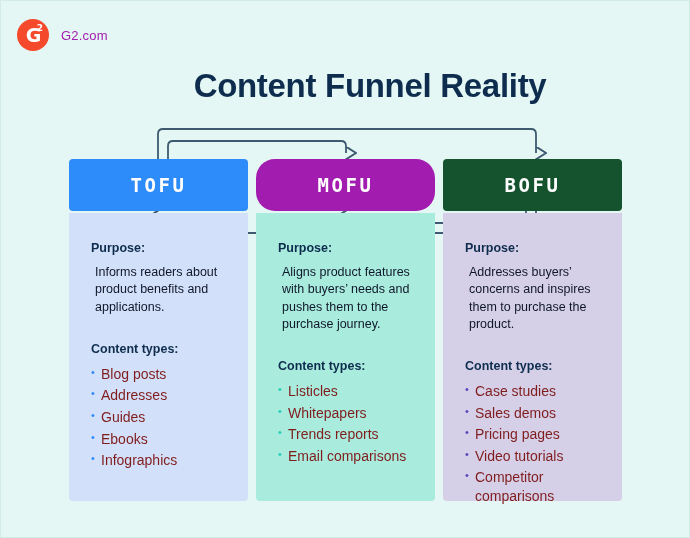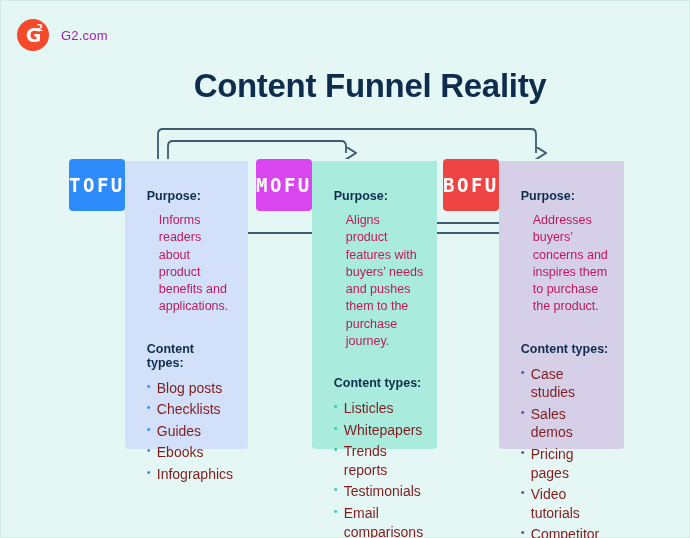--- a/index.html
+++ b/index.html
@@ -58,49 +58,49 @@
 
   
   .arrows{position:absolute;left:0;top:0;width:690px;height:538px;pointer-events:none;}
 
   
   .columns{
     position:absolute;left:68px;top:158px;
     width:554px;
     display:flex;gap:8px;
   }
-  .col{width:179px;display:flex;flex-direction:row;}
+  .col{width:179px;display:flex;flex-direction:column;}
   .col-head{
     height:52px;border-radius:4px;
     display:flex;align-items:center;justify-content:center;
     color:#ffffff;font-size:19px;font-weight:bold;
     letter-spacing:2.5px;
     font-family:"DejaVu Sans Mono","Liberation Mono",monospace;
   }
   .col-body{
     margin-top:2px;
     height:288px;
     border-radius:0 0 4px 4px;
     padding:28px 14px 16px 22px;
     box-sizing:border-box;
   }
   .col-0 .col-head{background:#2e8bfa;}
   .col-0 .col-body{background:#d3e0f9;}
-  .col-1 .col-head{background:#d946ef;}
+  .col-1 .col-head{background:#a21caf;border-radius:19px;}
   .col-1 .col-body{background:#a9ecdd;}
-  .col-2 .col-head{background:#ef4444;}
+  .col-2 .col-head{background:#14532d;}
   .col-2 .col-body{background:#d6cfe8;}
 
   .lbl{
     font-size:12.5px;font-weight:bold;color:#0e2d4e;
     margin:0 0 9px 0;
   }
   .purpose{
-    font-size:12.5px;color:#be185d;line-height:1.38;
-    margin:0 0 26px 12px;
+    font-size:12.5px;color:#0f172a;line-height:1.38;
+    margin:0 0 26px 4px;
   }
   .types-list{
     list-style:none;margin:8px 0 0 0;padding:0;
     font-size:14px;color:#7f1d1d;line-height:1.33;
   }
   .types-list li{
     position:relative;padding-left:10px;margin-bottom:3px;
   }
   .types-list li::before{
     content:"•";position:absolute;left:0;top:0;
@@ -144,39 +144,38 @@
   <div class="columns">
 
     <div class="col col-0">
       <div class="col-head">TOFU</div>
       <div class="col-body">
         <p class="lbl">Purpose:</p>
         <p class="purpose">Informs readers about product benefits and applications.</p>
         <p class="lbl">Content types:</p>
         <ul class="types-list">
           <li>Blog posts</li>
-          <li>Checklists</li>
+          <li>Addresses</li>
           <li>Guides</li>
           <li>Ebooks</li>
           <li>Infographics</li>
         </ul>
       </div>
     </div>
 
     <div class="col col-1">
       <div class="col-head">MOFU</div>
       <div class="col-body">
         <p class="lbl">Purpose:</p>
         <p class="purpose">Aligns product features with buyers’ needs and pushes them to the purchase journey.</p>
         <p class="lbl">Content types:</p>
         <ul class="types-list">
           <li>Listicles</li>
           <li>Whitepapers</li>
           <li>Trends reports</li>
-          <li>Testimonials</li>
           <li>Email comparisons</li>
         </ul>
       </div>
     </div>
 
     <div class="col col-2">
       <div class="col-head">BOFU</div>
       <div class="col-body">
         <p class="lbl">Purpose:</p>
         <p class="purpose">Addresses buyers’ concerns and inspires them to purchase the product.</p>

